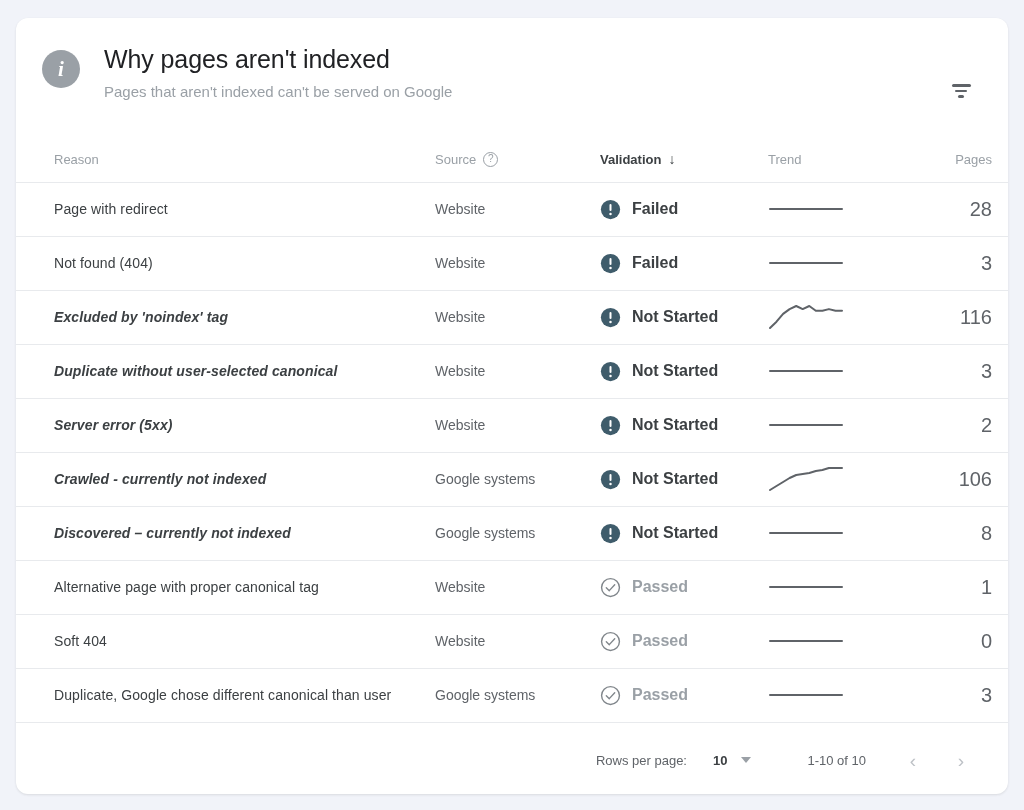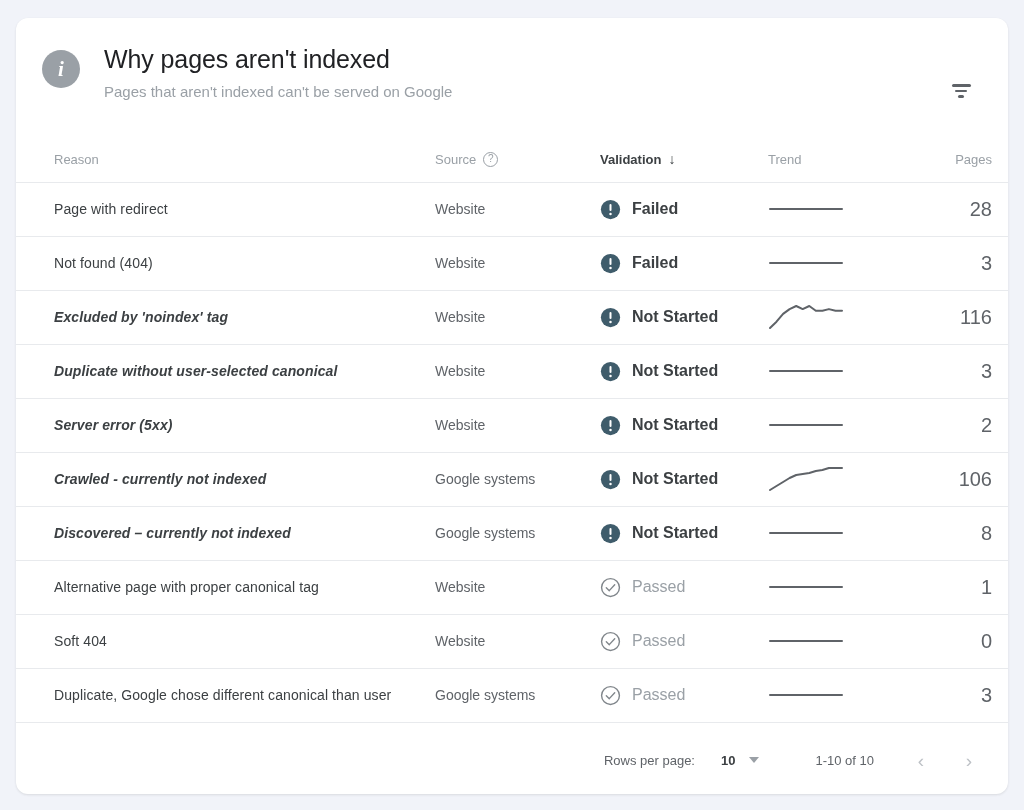--- a/index.html
+++ b/index.html
@@ -132,35 +132,35 @@
   tbody td { height: 54px; font-size: 14px; }
 
   .reason-cell { color: #3c4043; font-weight: 400; letter-spacing: .1px; }
   .reason-cell.bold { font-weight: 700; color: #3c4043; font-style: italic; }
   .source-cell { color: #5f6368; font-size: 14px; }
 
   .valid-cell .vwrap { display: flex; align-items: center; gap: 11px; }
   .status-icon { flex: 0 0 auto; width: 21px; height: 21px; display: block; }
   .status-label { font-size: 16px; }
   .status-label.err { color: #3c4043; font-weight: 700; }
-  .status-label.ok  { color: #9aa0a6; font-weight: 400; }
+  .status-label.ok  { color: #9aa0a6; font-weight: 700; }
 
   .trend-cell svg { display: block; }
 
   .pages-cell { color: #5f6368; font-size: 20px; text-align: right; }
 
   
   .card-footer {
     position: absolute;
     left: 0; right: 0; bottom: 0;
     height: 68px;
     display: flex;
     align-items: center;
     justify-content: flex-end;
-    padding-right: 26px;
+    padding-right: 34px;
     gap: 0;
     font-size: 13px;
     color: #5f6368;
   }
   .rpp-label { color: #5f6368; }
   .rpp-value {
     font-weight: 700;
     color: #3c4043;
     margin-left: 26px;
   }

